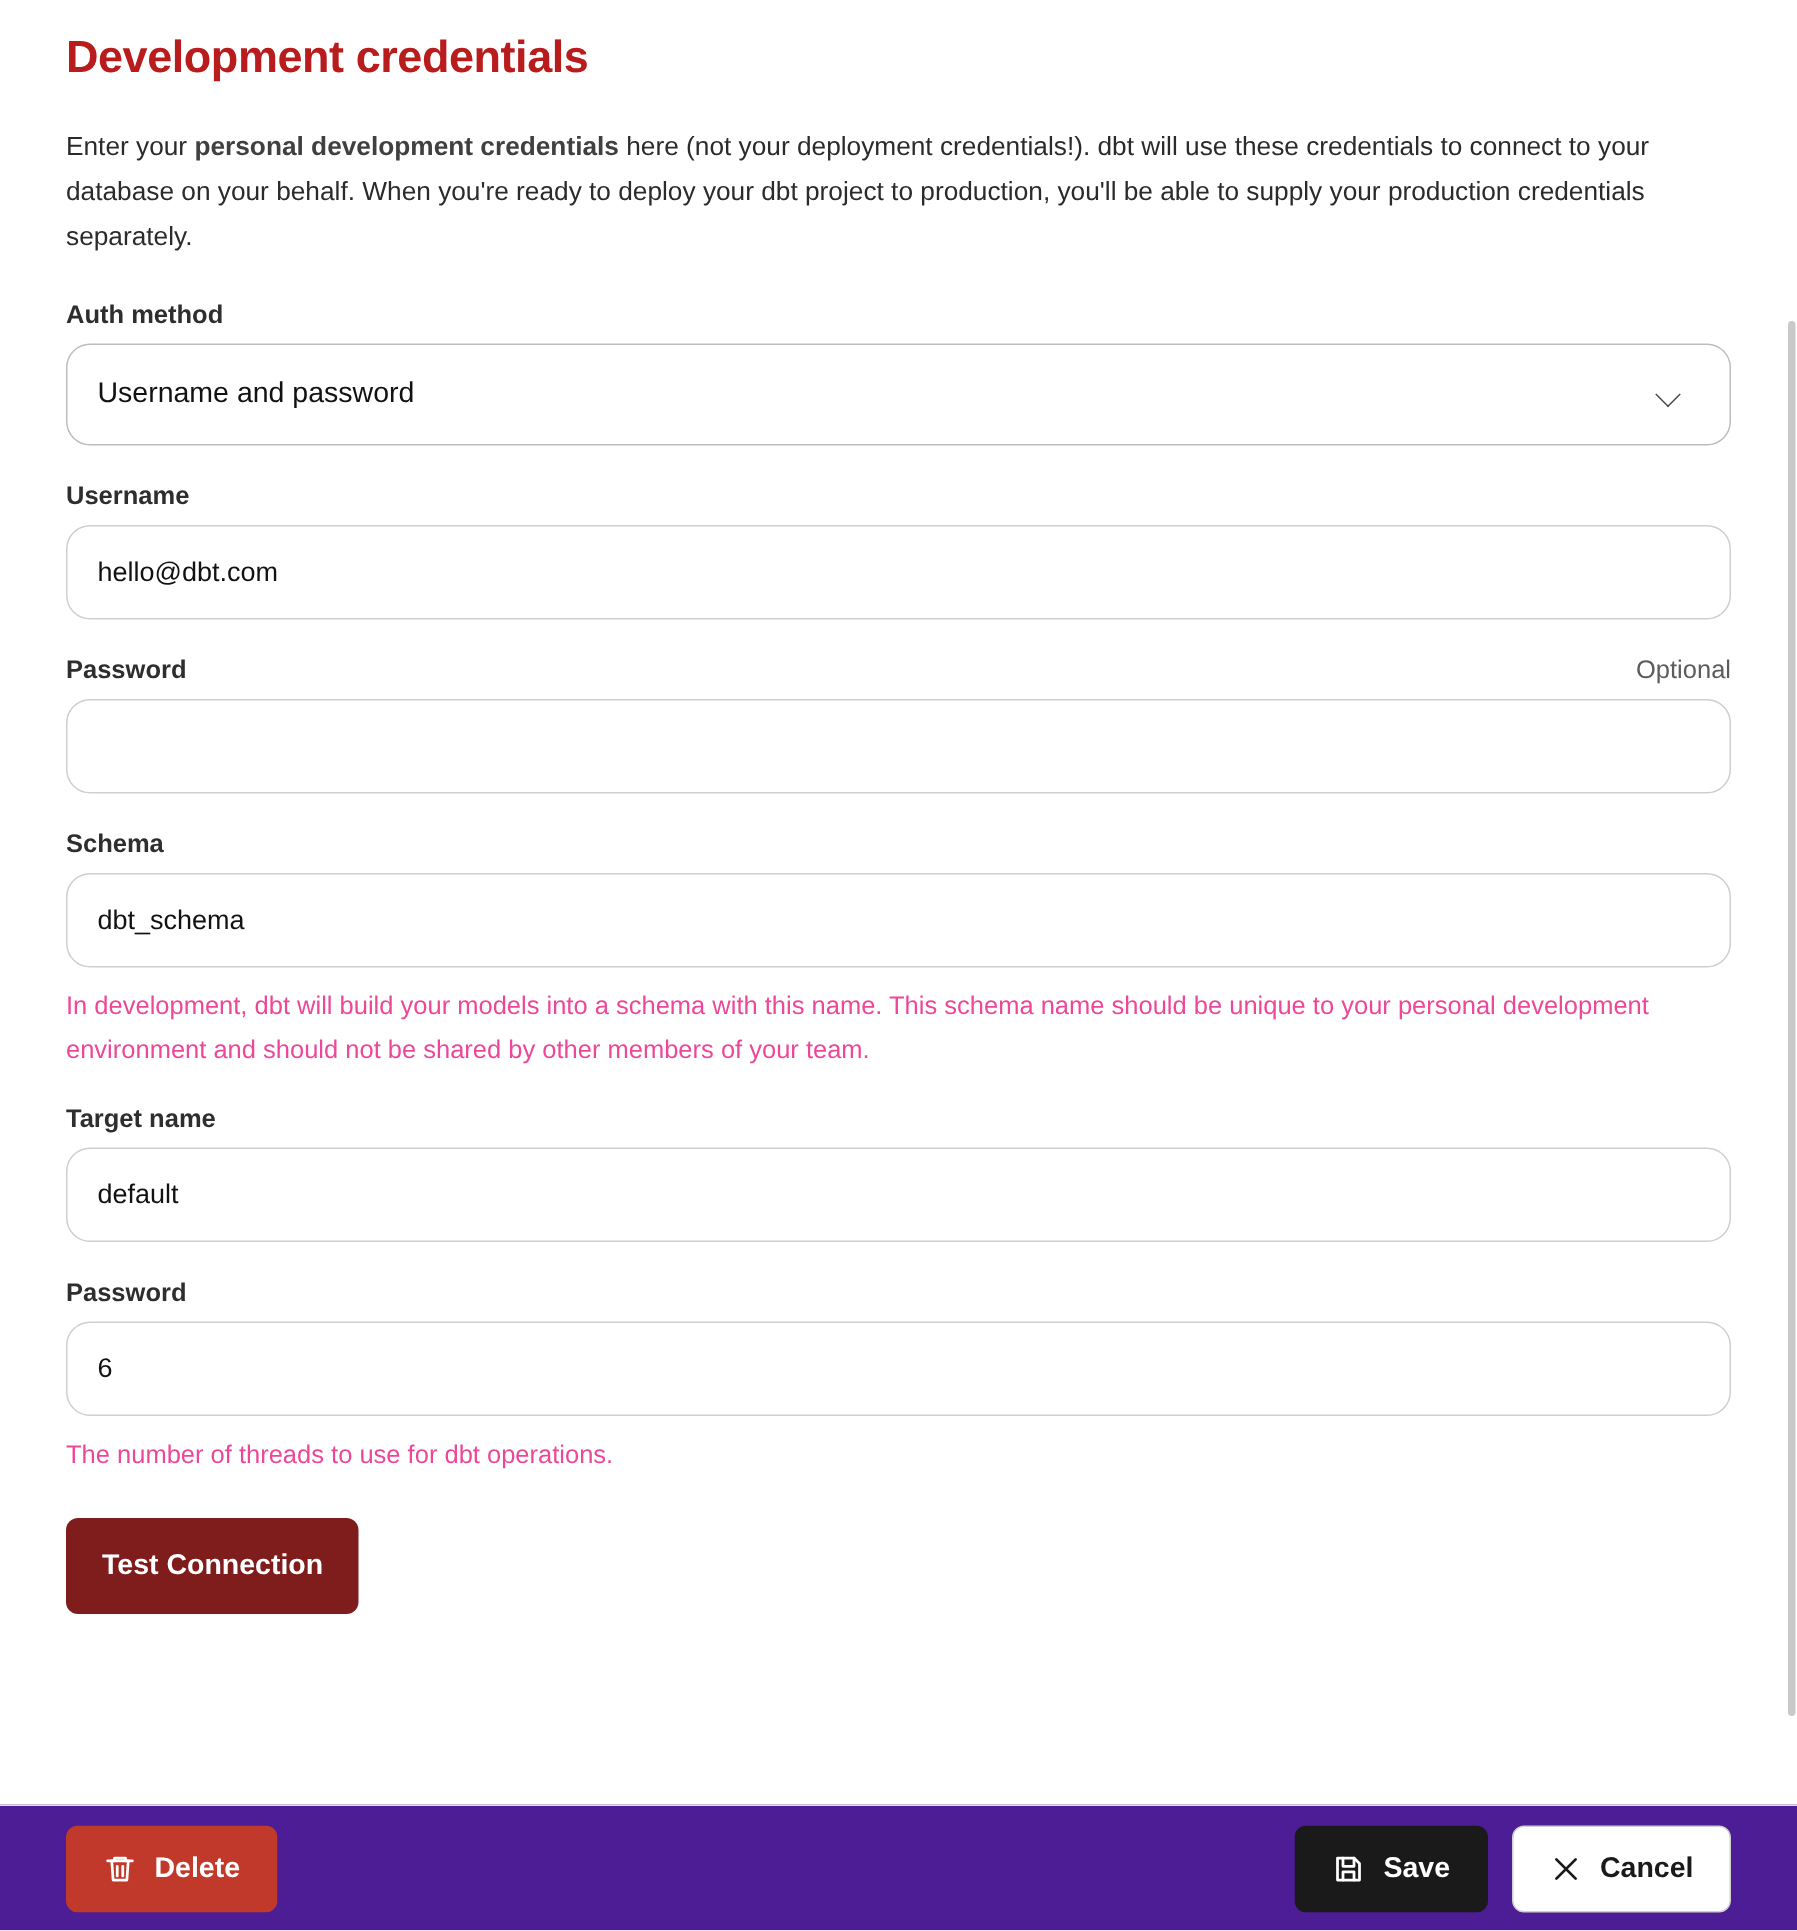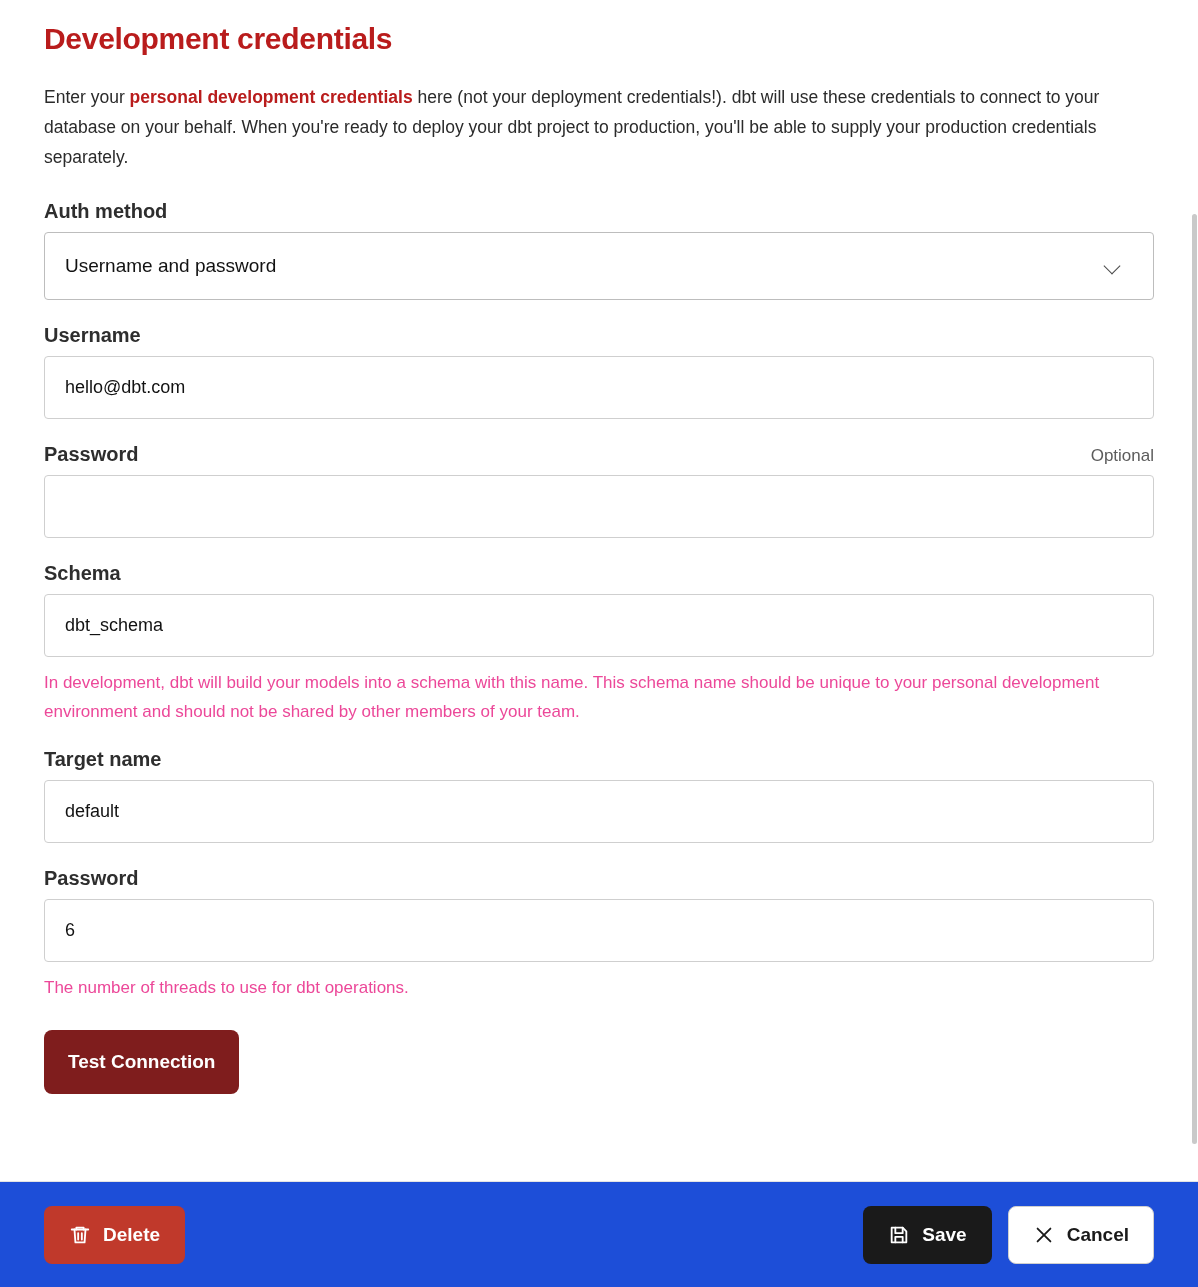--- a/index.html
+++ b/index.html
@@ -27,44 +27,44 @@
     margin: 0 0 26px 0;
     color: #b91c1c;
   }
   .intro {
     font-size: 17.5px;
     line-height: 30px;
     color: #2b2b2b;
     margin: 0 0 28px 0;
     max-width: 1112px;
   }
-  .intro b { font-weight: bold; color: #b91c1c; margin-top: 12px; }
+  .intro b { font-weight: bold; color: #404040; margin-top: 12px; }
 
   .field { margin-bottom: 6px; }
   .field-label-row {
     display: flex;
     align-items: baseline;
     justify-content: space-between;
     margin-bottom: 9px;
   }
   .field-label {
-    font-size: 20px;
+    font-size: 17px;
     font-weight: bold;
     color: #2e2e2e;
   }
   .field-optional {
     font-size: 17px;
     color: #5c5c5c;
     font-weight: normal;
   }
   .input-box {
     width: 1110px;
     height: 63px;
     border: 1px solid #cfcfcf;
-    border-radius: 4px;
+    border-radius: 16px;
     background: #ffffff;
     display: flex;
     align-items: center;
     padding: 0 20px;
     font-size: 18px;
     color: #121212;
   }
   .select-box {
     justify-content: space-between;
     height: 68px;
@@ -112,23 +112,23 @@
     font-family: "Liberation Sans", sans-serif;
     cursor: pointer;
     margin-top: 6px;
   }
 
   .footer {
     position: absolute;
     left: 0;
     right: 0;
     bottom: 0;
-    height: 106px;
+    height: 84px;
     border-top: 1px solid #e3e3e3;
-    background: #1d4ed8;
+    background: #4c1d95;
     display: flex;
     align-items: center;
     justify-content: space-between;
     padding: 0 44px;
   }
   .footer-right { display: flex; align-items: center; gap: 16px; }
 
   .btn {
     display: inline-flex;
     align-items: center;

